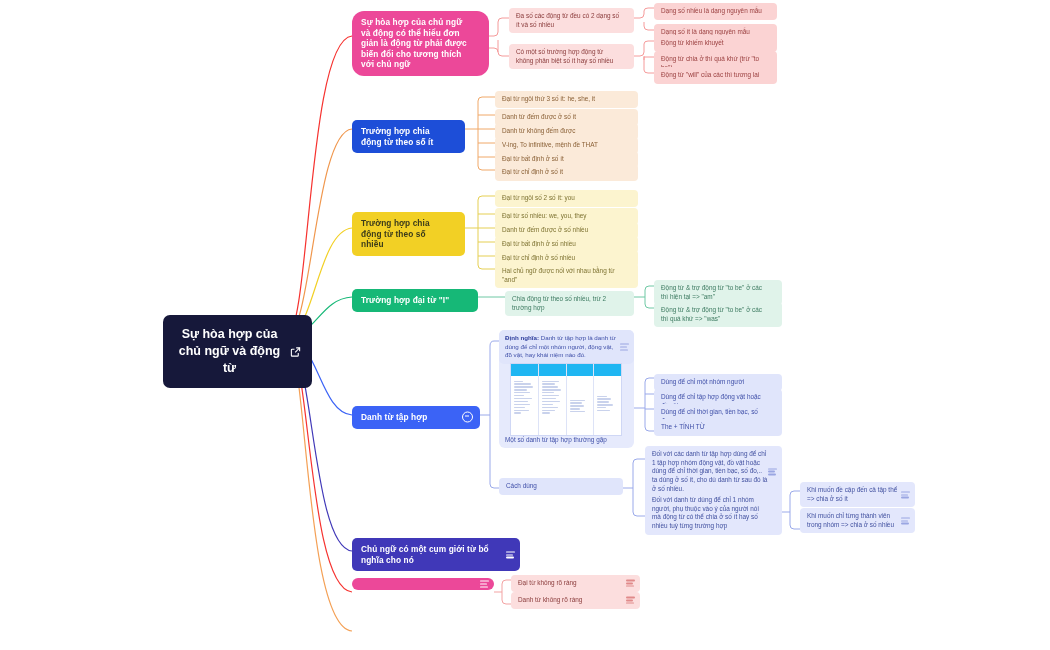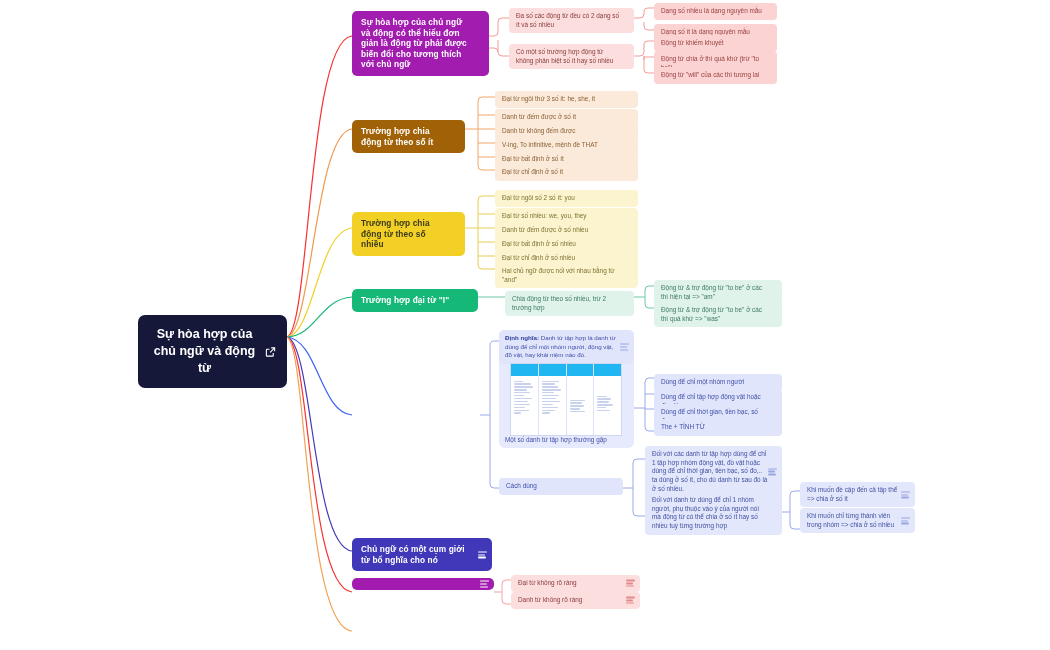--- a/index.html
+++ b/index.html
@@ -26,33 +26,34 @@
   
   .central{
     background:#16183a;
     color:#ffffff;
     font-weight:bold;
     font-size:12.5px;
     padding:11px 30px 11px 14px;
     border-radius:7px;
     text-align:center;
     line-height:1.35;
+    margin-left:25px;
   }
   .central .txt{text-align:center;}
 
   
   .l1{
     color:#ffffff;
     font-weight:bold;
     font-size:8.3px;
     padding:6px 22px 6px 9px;
     letter-spacing:.1px;
   }
-  .l1.red{background:#a21caf;}
-  .l1.orange{background:#a16207;}
+  .l1.red{background:#ec4899;border-radius:12px;}
+  .l1.orange{background:#1d4ed8;}
   .l1.yellow{background:#f2d025;color:#3b3b1a;}
   .l1.green{background:#16b877;}
   .l1.blue{background:#3b63f6;}
   .l1.indigo{background:#4038b8;}
   .l1.orange2{background:#f4a055;}
 
   
   .l2{
     font-size:6.4px;
     padding:4px 14px 4px 7px;
@@ -307,20 +308,24 @@
   <div class="node l2 greenbg" style="left:505px;top:291px;width:129px;">
     <div class="txt">Chia động từ theo số nhiều, trừ 2 trường hợp</div>
   </div>
   <div class="node l2 greenbg" style="left:654px;top:280px;width:128px;">
     <div class="txt">Động từ &amp; trợ động từ "to be" ở các thì hiện tại =&gt; "am"</div>
   </div>
   <div class="node l2 greenbg" style="left:654px;top:302px;width:128px;">
     <div class="txt">Động từ &amp; trợ động từ "to be" ở các thì quá khứ =&gt; "was"</div>
   </div>
 
+  <div class="node l1 blue" style="left:352px;top:406px;width:128px;">
+    <div class="txt">Danh từ tập hợp</div>
+    <span class="collapse"></span>
+  </div>
 
   <div class="card" style="left:499px;top:330px;width:135px;height:118px;">
     <div class="card-def">
       <b>Định nghĩa:</b><span> Danh từ tập hợp là danh từ dùng để chỉ một nhóm người, động vật, đồ vật, hay khái niệm nào đó.</span>
       <span class="glyph b">
           <span></span>
           <span></span>
           <span></span>
         </span>
     </div>
@@ -423,21 +428,21 @@
   </div>
   <div class="node l2 bluebg2" style="left:800px;top:508px;width:115px;">
     <div class="txt">Khi muốn chỉ từng thành viên trong nhóm =&gt; chia ở số nhiều</div>
     <span class="glyph b">
         <span></span>
         <span></span>
         <span></span>
       </span>
   </div>
 
-  <div class="node l1 indigo" style="left:352px;top:538px;width:140px;">
+  <div class="node l1 indigo" style="left:352px;top:538px;width:168px;">
     <div class="txt">Chủ ngữ có một cụm giới từ bổ nghĩa cho nó</div>
     <span class="glyph w">
         <span></span>
         <span></span>
         <span></span>
       </span>
   </div>
 
   <div class="node l1 red" style="left:352px;top:578px;width:142px;">
     <span class="glyph w">

